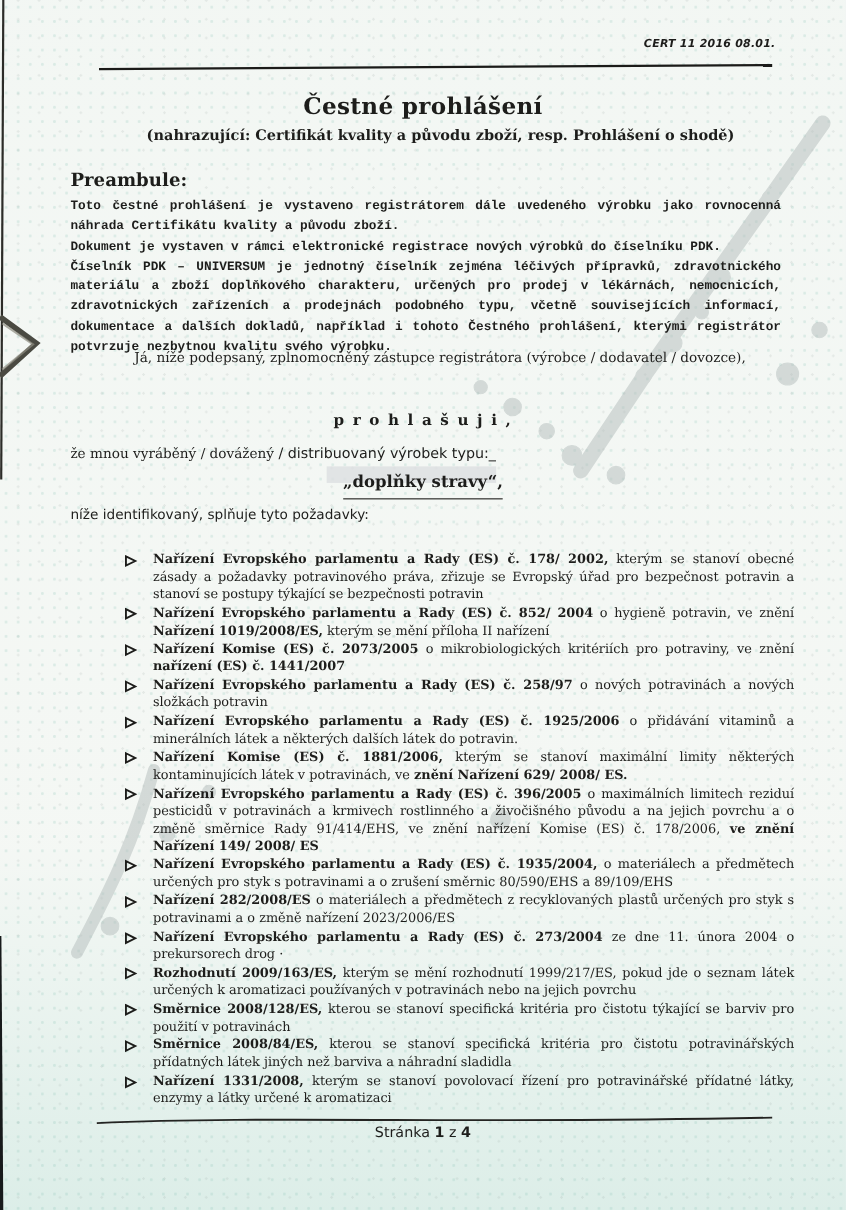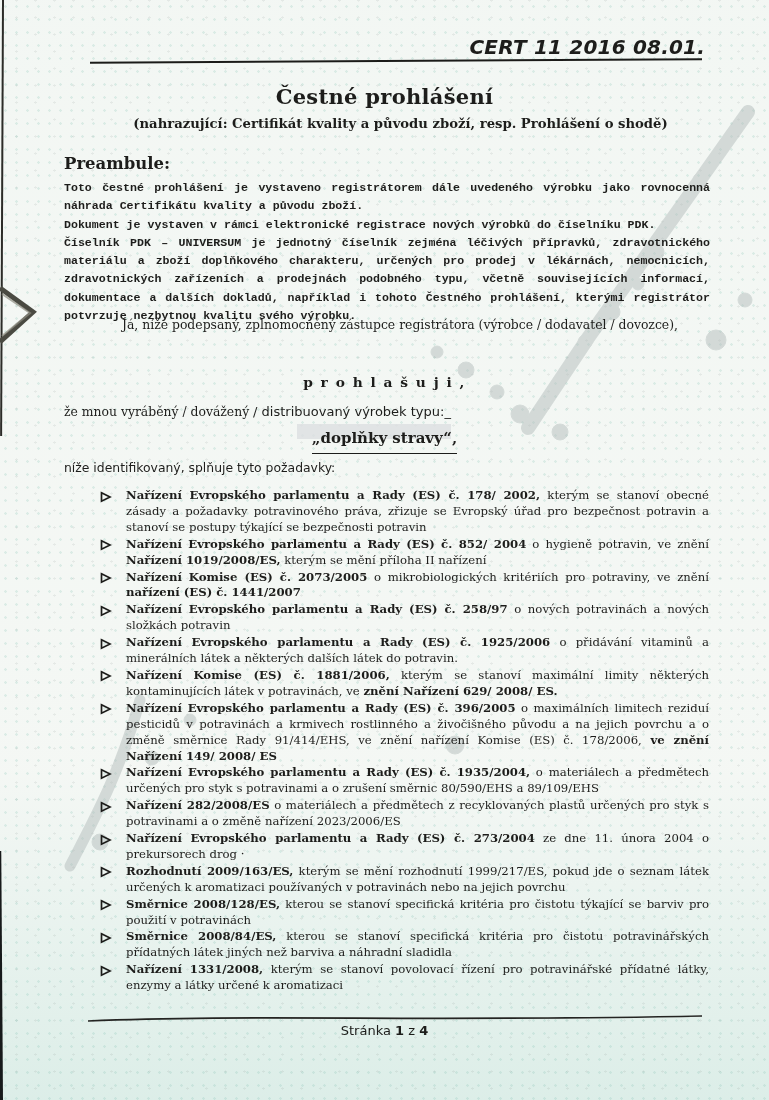--- a/index.html
+++ b/index.html
@@ -16,36 +16,36 @@
   .speckle{
     position:absolute;inset:0;pointer-events:none;
     background-image:
       radial-gradient(rgba(120,186,172,0.20) 1px, transparent 1.4px),
       radial-gradient(rgba(130,145,140,0.14) 1px, transparent 1.4px);
     background-size:11px 13px, 19px 17px;
     background-position:0 0, 7px 9px;
   }
   .abs{position:absolute;}
   .cert{top:35px;right:64px;font-family:"DejaVu Sans","Liberation Sans",sans-serif;
-        font-style:italic;font-weight:bold;font-size:20px;letter-spacing:.2px;}
+        font-style:italic;font-weight:bold;font-size:10px;letter-spacing:.2px;}
   .topline{top:60px;left:90px;width:612px;height:0;border-top:2.2px solid #1b1b19;transform:rotate(-.35deg);}
   .title{top:84px;left:0;width:100%;text-align:center;font-weight:bold;font-size:21px;letter-spacing:.3px;}
   .subtitle{top:116px;left:0;width:100%;text-align:center;font-weight:bold;font-size:13.2px;padding-left:16px;}
   .pre-h{top:154px;left:64px;font-weight:bold;font-size:16.5px;}
   .pre-body{top:179px;left:64px;width:646px;font-weight:bold;font-size:11.6px;line-height:18.3px;text-align:justify;}
   .pre-body p{margin:0;font-family:Liberation Mono, monospace;}
   .ja{top:317px;left:122px;font-size:12.4px;}
   .verb{top:374px;left:0;width:100%;text-align:center;font-weight:bold;font-size:13.8px;letter-spacing:1.5px;}
   .typu{top:404px;left:64px;font-size:12.4px;}
   .typu .sans{font-family:"DejaVu Sans","Liberation Sans",sans-serif;font-size:13px;}
   .hl{top:424px;left:297px;width:154px;height:15px;background:#dcdfe1;opacity:.8;}
   .doplnky{top:429px;left:0;width:100%;text-align:center;font-weight:bold;font-size:15px;}
   .doplnky span{border-bottom:1.8px solid #1d1d1b;padding-bottom:6px;}
   .nize{top:460px;left:64px;font-family:"DejaVu Sans","Liberation Sans",sans-serif;font-size:12.4px;}
-  .reqs{top:487px;left:99px;width:609px;margin:1px;padding:0;list-style:none;
+  .reqs{top:487px;left:99px;width:609px;margin:14px;padding:0;list-style:none;
         font-size:11.7px;line-height:15.9px;text-align:justify;}
   .reqs li{position:relative;padding-left:26px;margin:0 0 1px 0;}
   .reqs .bullet{position:absolute;left:0;top:2.5px;}
   .b{font-weight:bold;}
   .footline{top:1012px;left:86px;}
   .pageno{top:1023px;left:0;width:100%;text-align:center;
           font-family:"DejaVu Sans","Liberation Sans",sans-serif;font-size:13px;}
   .watermark{top:0;left:0;pointer-events:none;}
   .edge-top{top:0;left:2px;width:2.4px;height:436px;background:#2c2c28;transform:rotate(.25deg);transform-origin:top left;}
   .edge-bottom{top:851px;left:0;width:3px;height:249px;background:#171a1b;transform:rotate(-.4deg);transform-origin:bottom left;}

